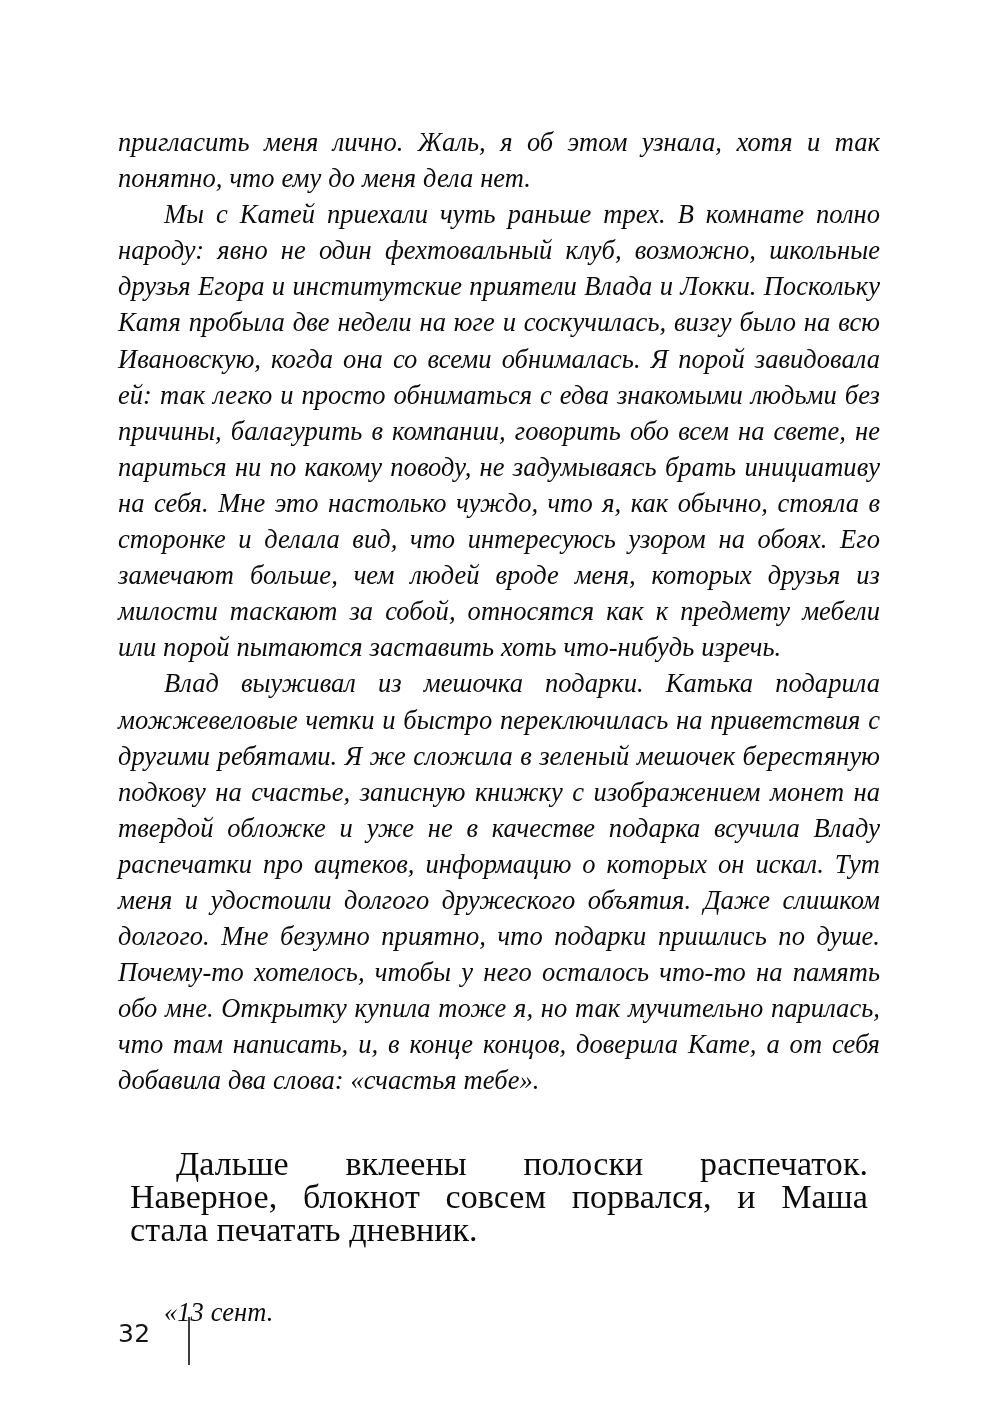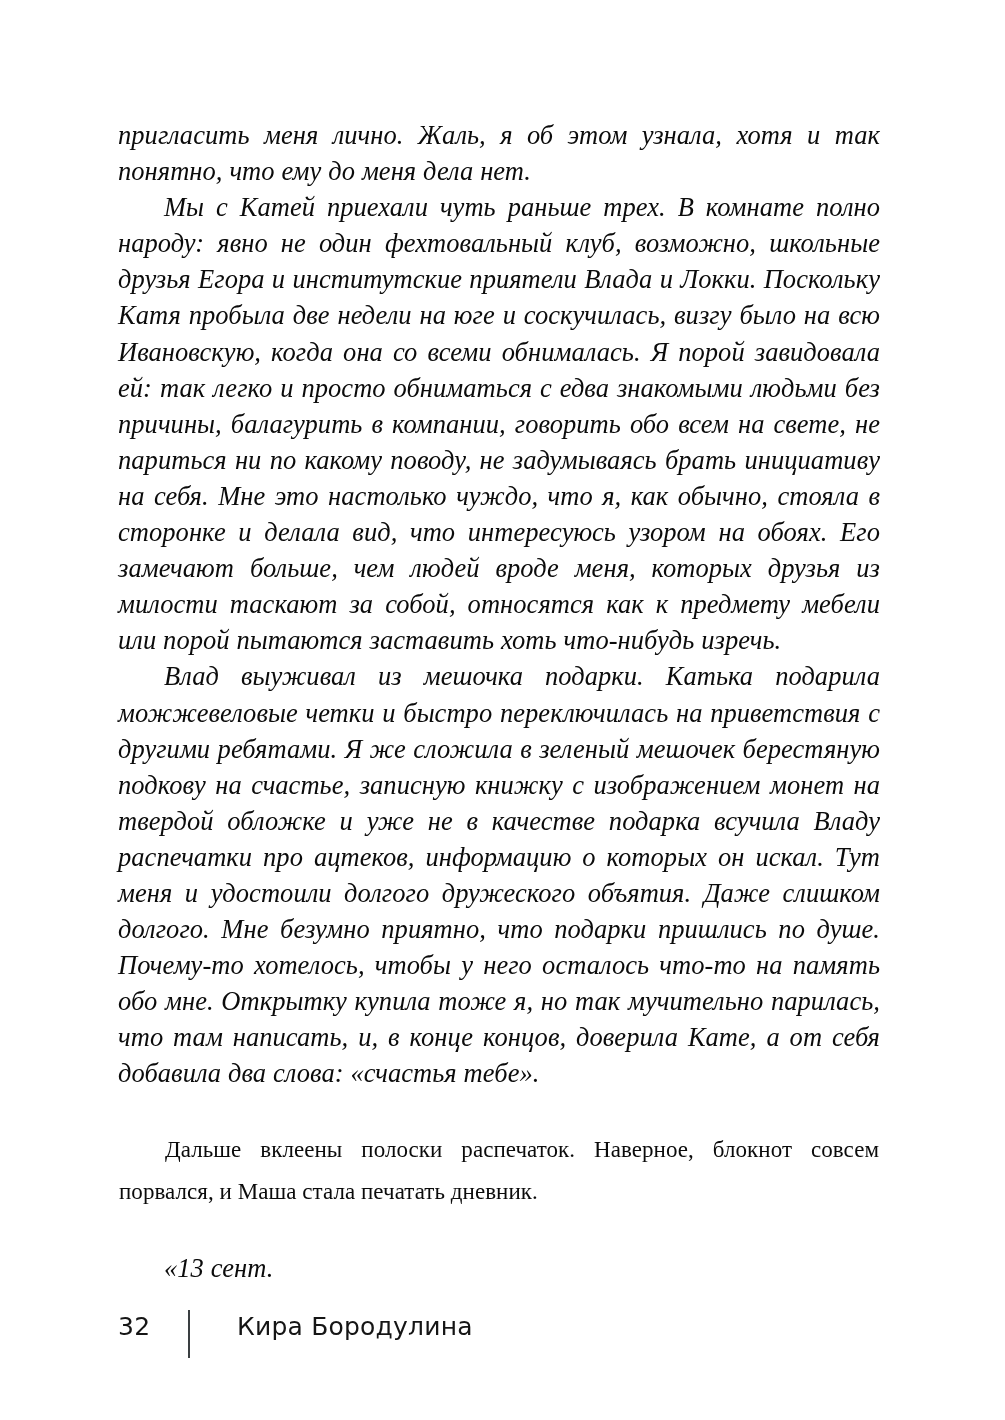--- a/index.html
+++ b/index.html
@@ -12,21 +12,21 @@
     height: 1420px;
     position: relative;
     overflow: hidden;
     font-family: "Liberation Serif", "DejaVu Serif", serif;
     color: #0b0b0b;
     -webkit-font-smoothing: antialiased;
   }
 
   #page {
     position: absolute;
-    left: 0; top: 0;
+    left: 0; top: 7px;
     width: 1005px;
     height: 1069px;
     background: #ffffff;
   }
 
   
   #text-column {
     position: absolute;
     left: 118px;
     top: 117px;
@@ -42,24 +42,24 @@
     text-indent: 46px;
     text-justify: inter-word;
     letter-spacing: 0.05px;
     word-spacing: 0.2px;
     hyphens: manual;
   }
   p.body-para.no-indent { text-indent: 0; }
 
   
   p.roman-para {
-    margin: 1px;
+    margin: 12px;
     font-style: normal;
-    font-size: 23px;
-    line-height: 42px;
+    font-size: 34px;
+    line-height: 33px;
     text-align: justify;
     text-indent: 46px;
     letter-spacing: 0.05px;
   }
 
   
   .gap-line { height: 36px; }
 
   
   #footer {
@@ -122,16 +122,15 @@
     <div class="gap-line"></div>
 
     <p class="body-para">«13 сент.</p>
 
 
   </div>
 
   <div id="footer">
     <div id="page-number">32</div>
     <div id="footer-rule"></div>
-    <div id="footer-author">Кира Бородулина</div>
   </div>
 
 </div>
 
 </body></html>

